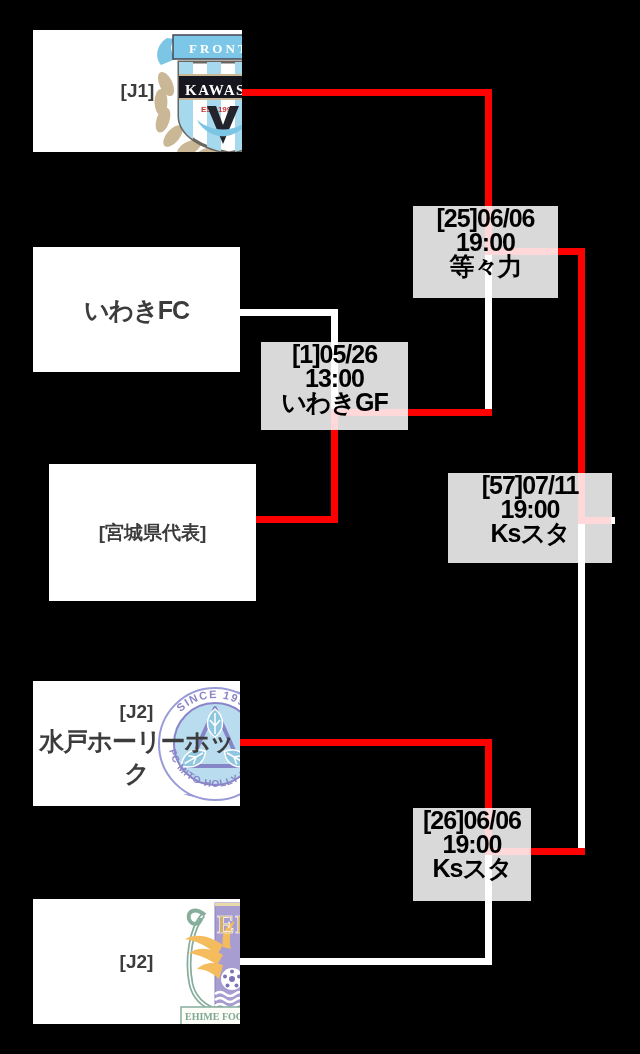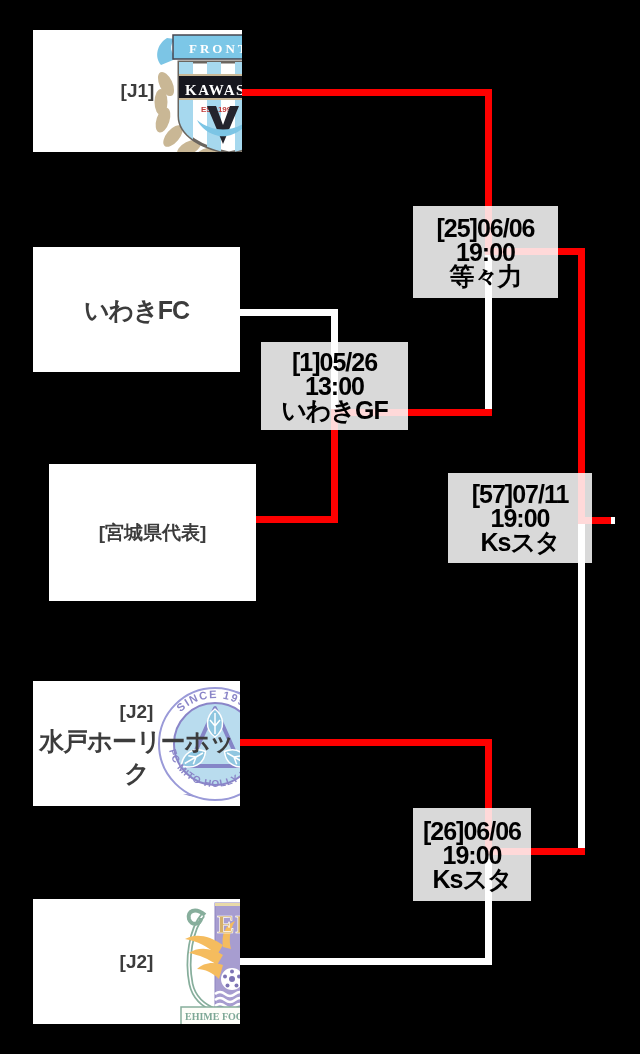--- a/index.html
+++ b/index.html
@@ -5,21 +5,21 @@
   html,body{margin:0;padding:0;background:#000;}
   #stage{
     position:relative;width:640px;height:1054px;background:#000;overflow:hidden;
     font-family:"Liberation Sans","DejaVu Sans",sans-serif;
   }
   .line{position:absolute;}
   .line.white{background:#ffffff;z-index:1;}
   .line.red{background:#fe0000;z-index:2;}
   .mbox{
     position:absolute;z-index:3;background:rgba(255,255,255,0.85);
-    display:flex;align-items:center;justify-content:center;text-align:center;
+    display:flex;justify-content:center;text-align:center;
     color:#000;font-weight:bold;font-size:25px;line-height:24px;letter-spacing:-1px;
   }
   .tbox{
     position:absolute;z-index:4;background:#ffffff;overflow:hidden;
     display:flex;align-items:center;justify-content:center;
   }
   .tbox .txt{position:relative;z-index:2;text-align:center;color:#3c3c3c;font-weight:bold;}
   .tbox .tag{font-size:19px;line-height:26px;}
   .tbox .name{font-size:25px;line-height:32px;letter-spacing:-1px;}
   .logo{position:absolute;z-index:1;}
@@ -56,21 +56,21 @@
       <div>等々力</div>
     </div>
   </div>
   <div class="mbox" style="left:261px;top:342px;width:147px;height:88px">
     <div>
       <div>[1]05/26</div>
       <div>13:00</div>
       <div>いわきGF</div>
     </div>
   </div>
-  <div class="mbox" style="left:448px;top:473px;width:144px;height:90px">
+  <div class="mbox" style="left:448px;top:473px;width:164px;height:90px">
     <div>
       <div>[57]07/11</div>
       <div>19:00</div>
       <div>Ksスタ</div>
     </div>
   </div>
   <div class="mbox" style="left:413px;top:808px;width:118px;height:93px">
     <div>
       <div>[26]06/06</div>
       <div>19:00</div>

